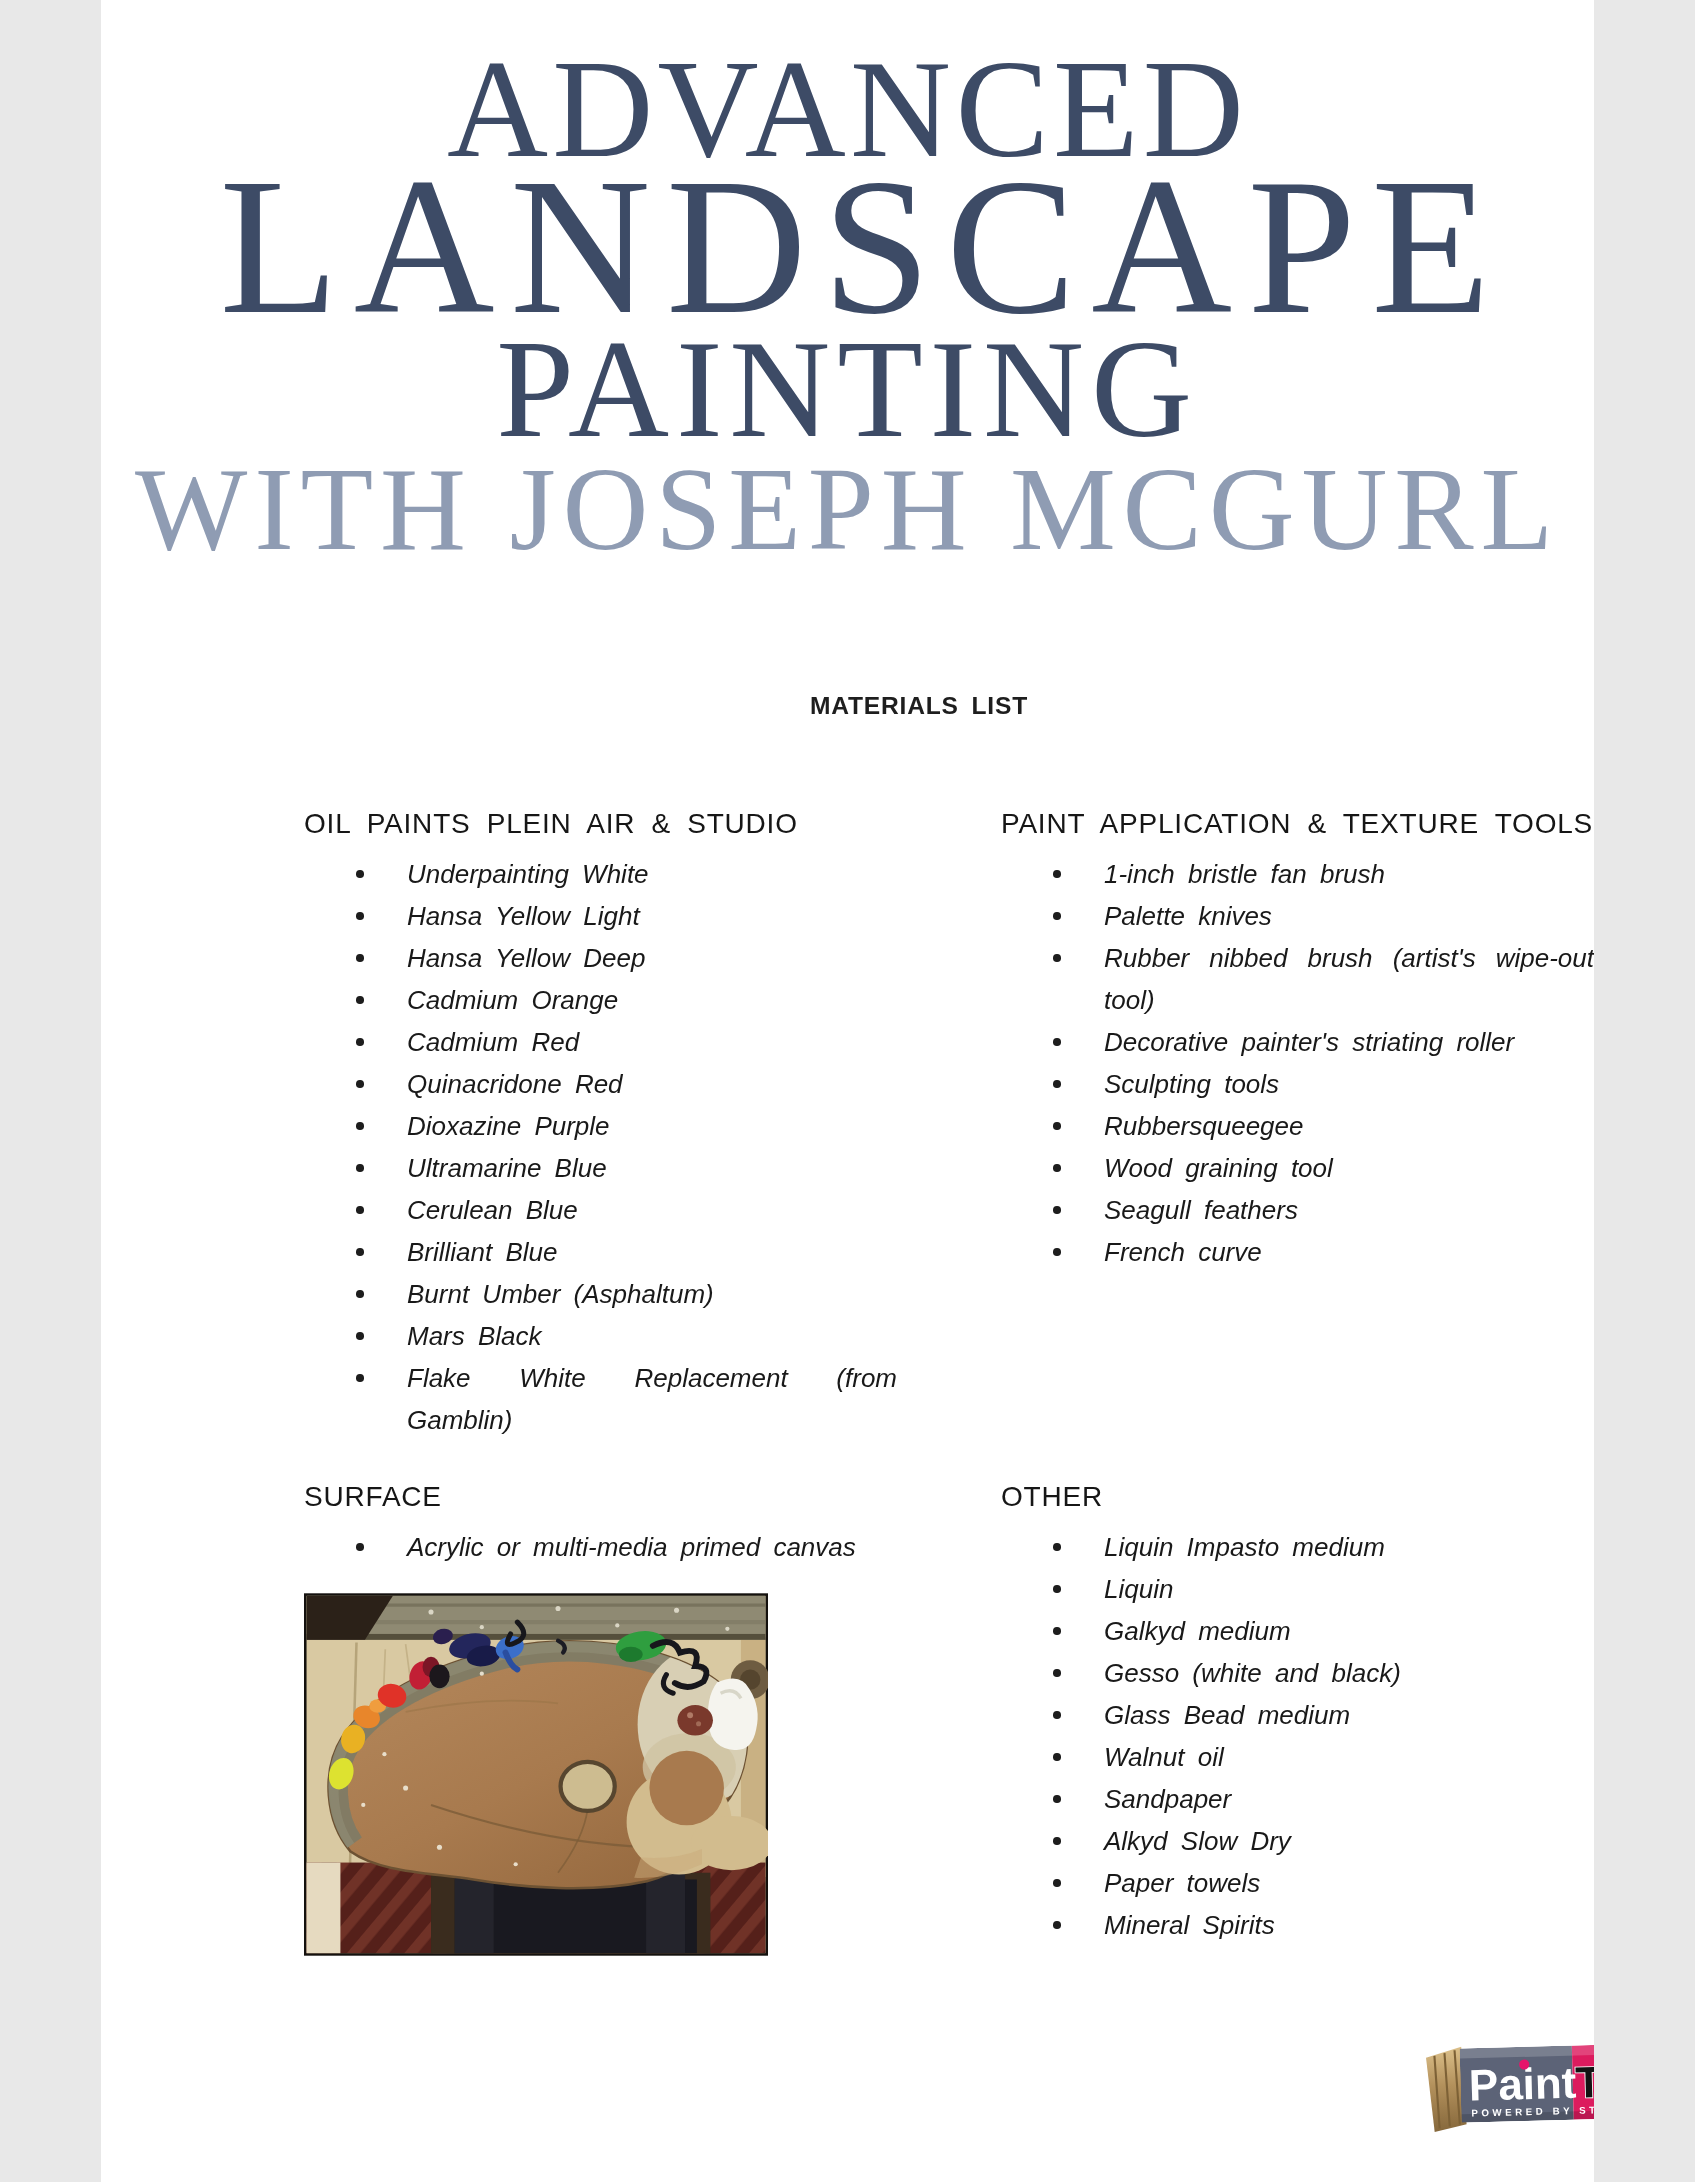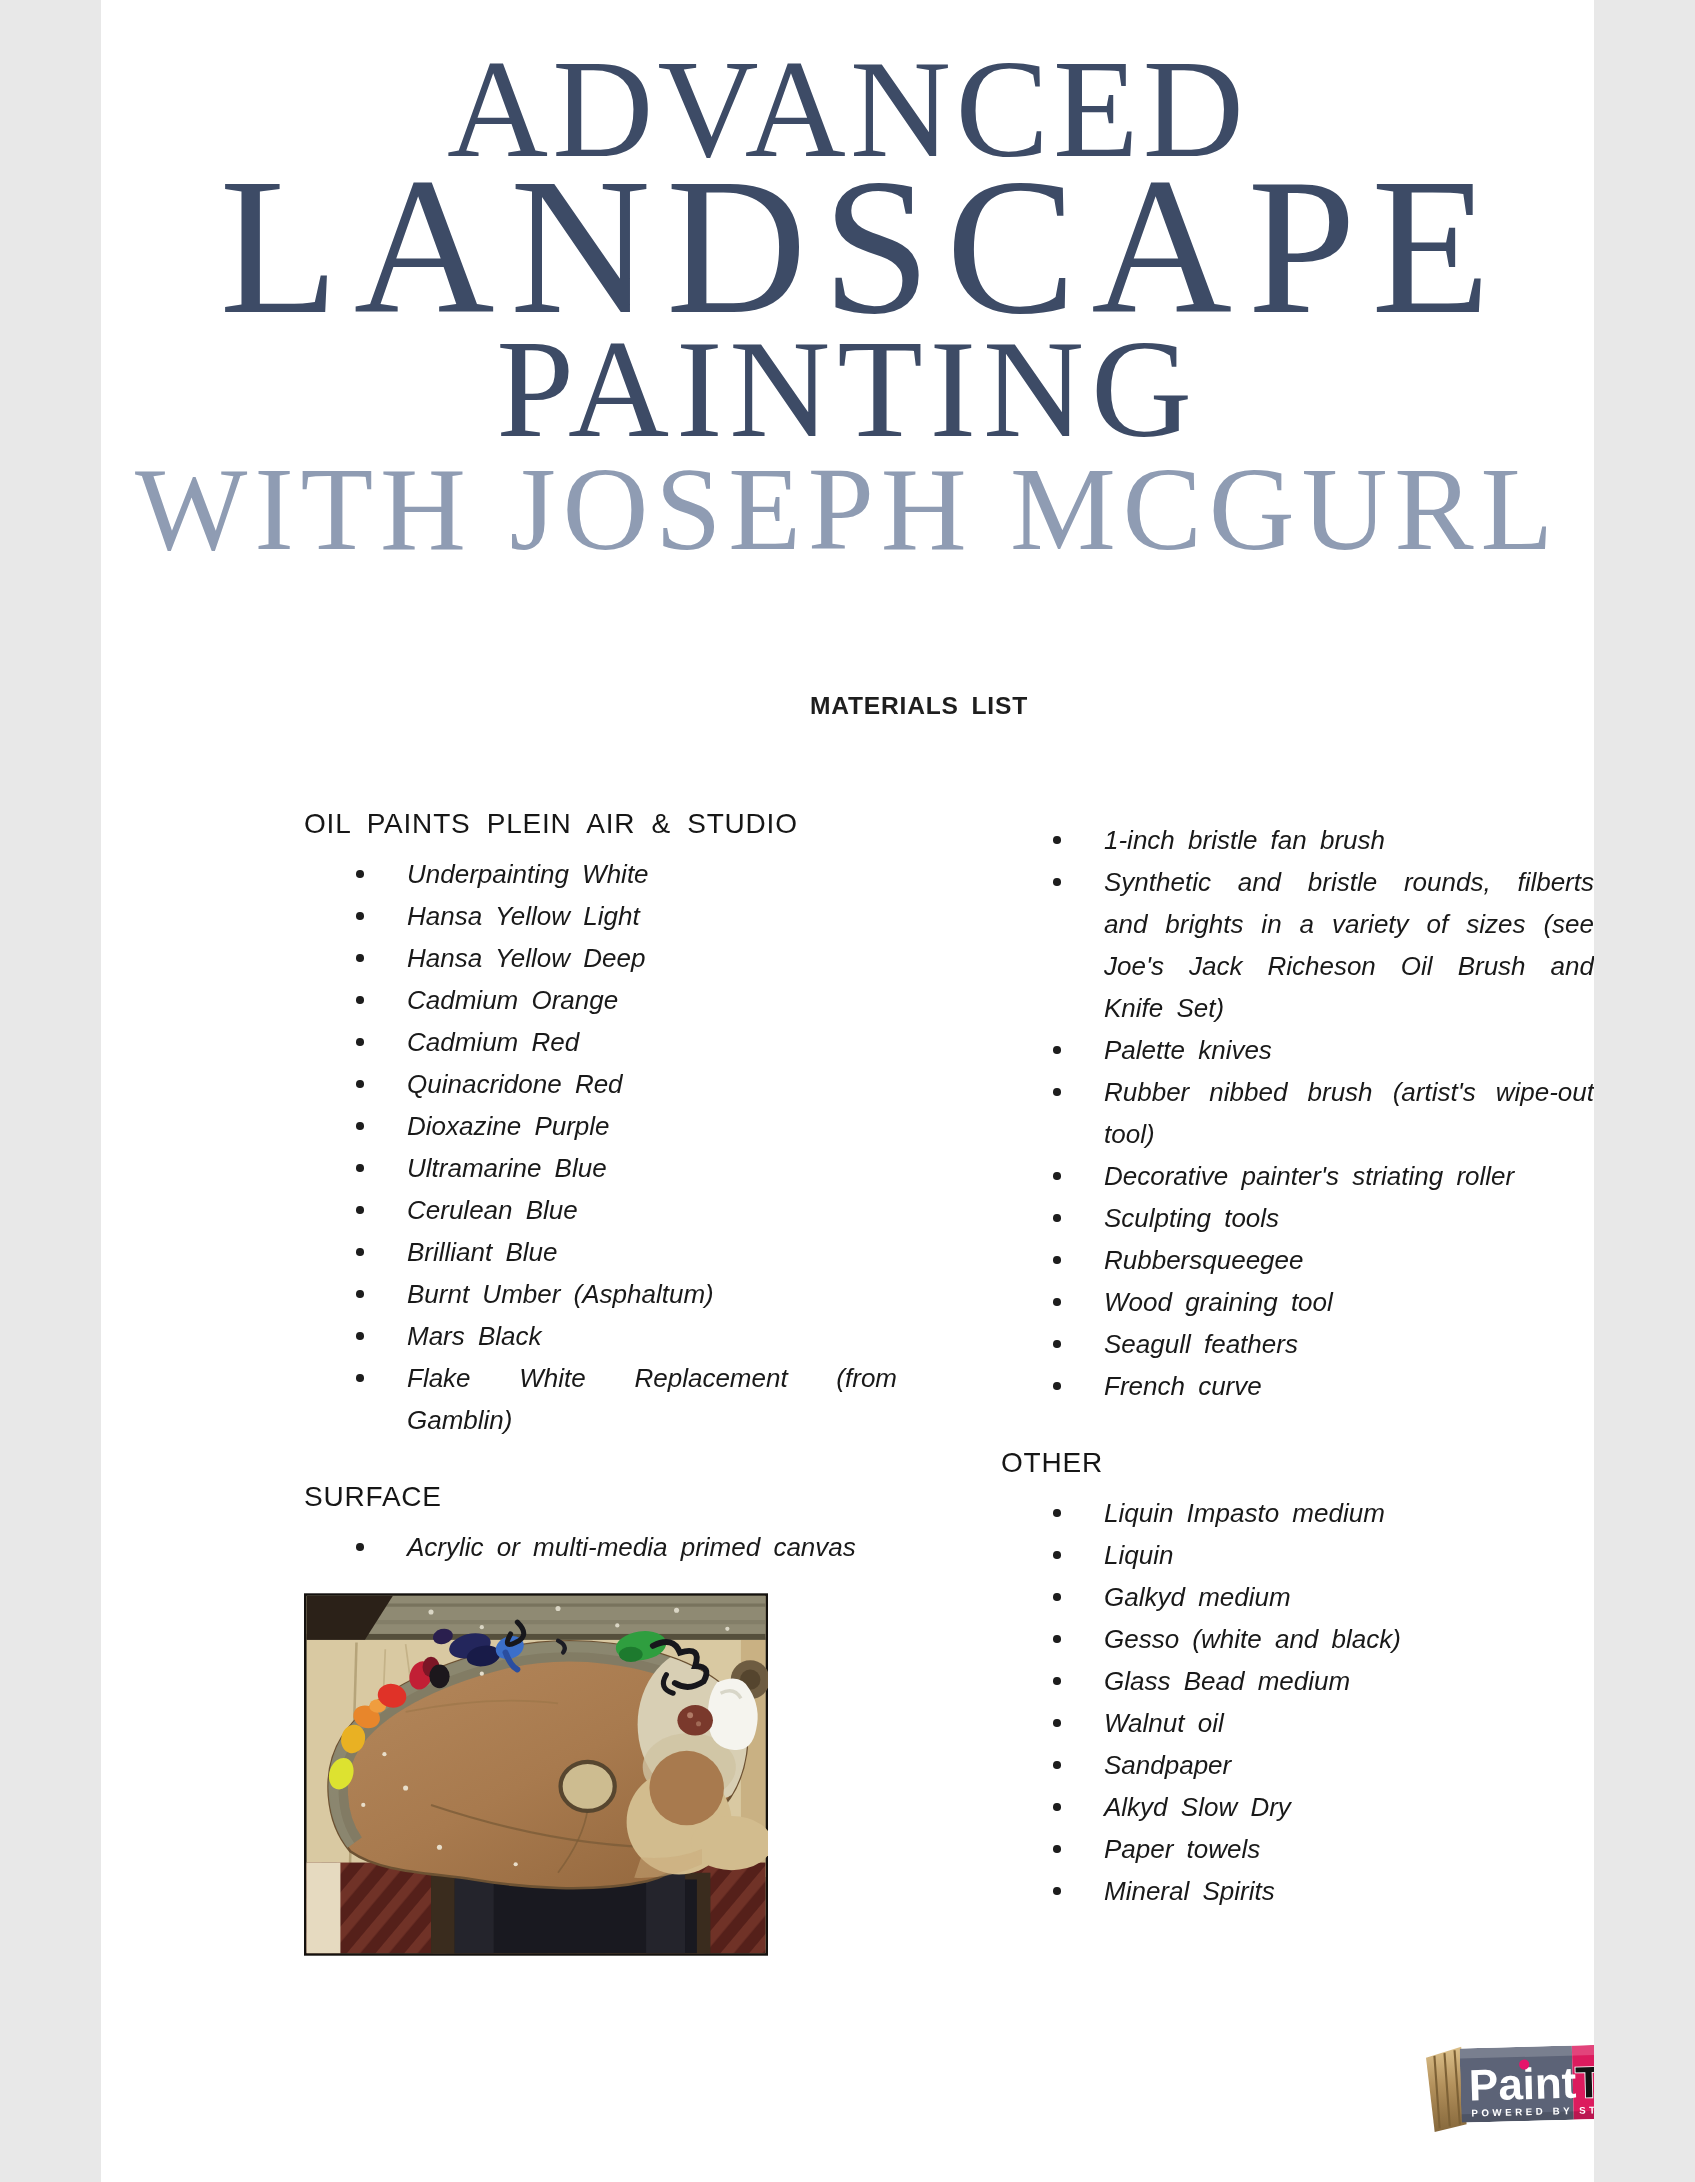--- a/index.html
+++ b/index.html
@@ -205,23 +205,23 @@
             <circle cx="210" cy="95" r="2.5"></circle>
           <circle cx="70" cy="250" r="2.5"></circle>
             <circle cx="160" cy="300" r="3"></circle>
             <circle cx="250" cy="320" r="2.5"></circle>
         </g>
       </svg>
     </figure>
   </div>
 
   <div class="col col-right">
+    <h2 class="sec">PAINT APPLICATION &amp; TEXTURE TOOLS</h2>
     <ul class="mat-list h-fixed">
         <li>1-inch bristle fan brush</li>
-        <li>Synthetic and bristle rounds, filberts and brights in a variety of sizes (see Joe's Jack Richeson Oil Brush and Knife Set)</li>
         <li>Palette knives</li>
         <li>Rubber nibbed brush (artist's wipe-out tool)</li>
         <li>Decorative painter's striating roller</li>
         <li>Sculpting tools</li>
         <li>Rubbersqueegee</li>
         <li>Wood graining tool</li>
         <li>Seagull feathers</li>
         <li>French curve</li>
       </ul>
 

